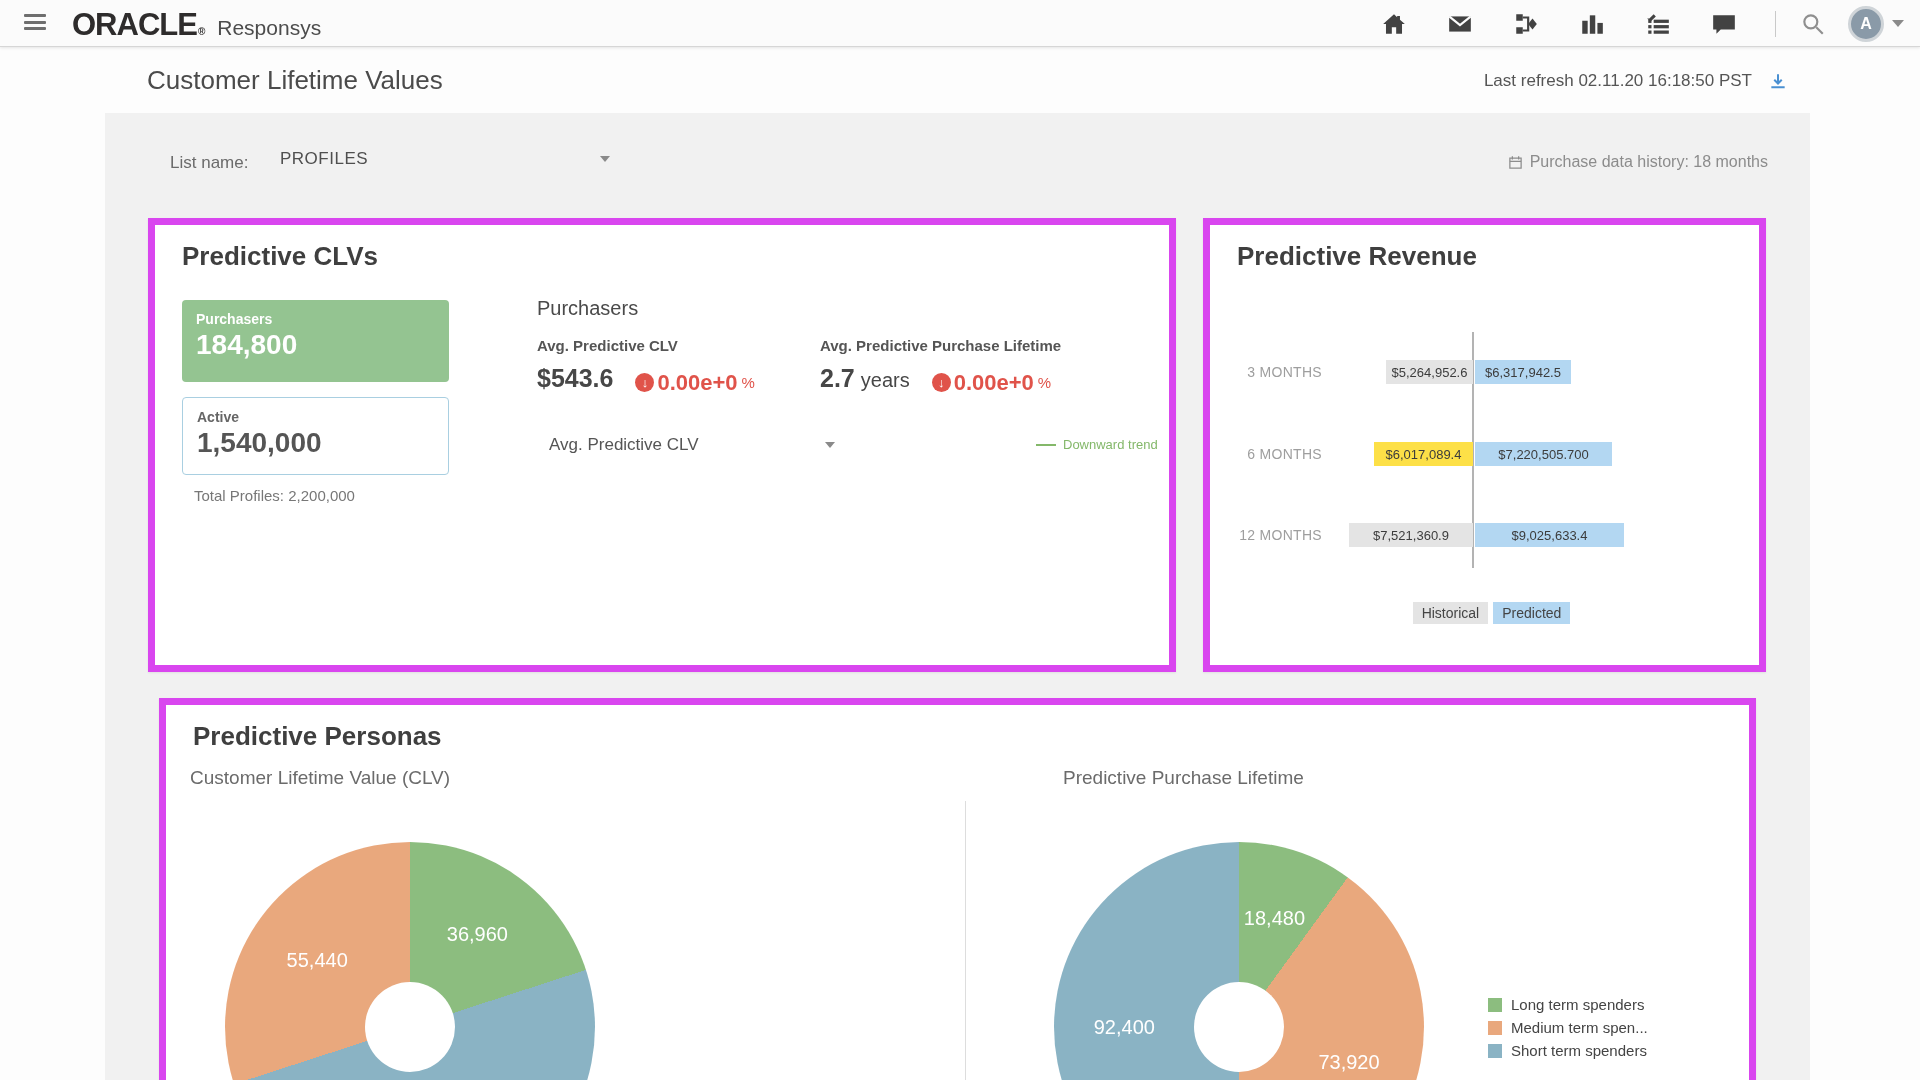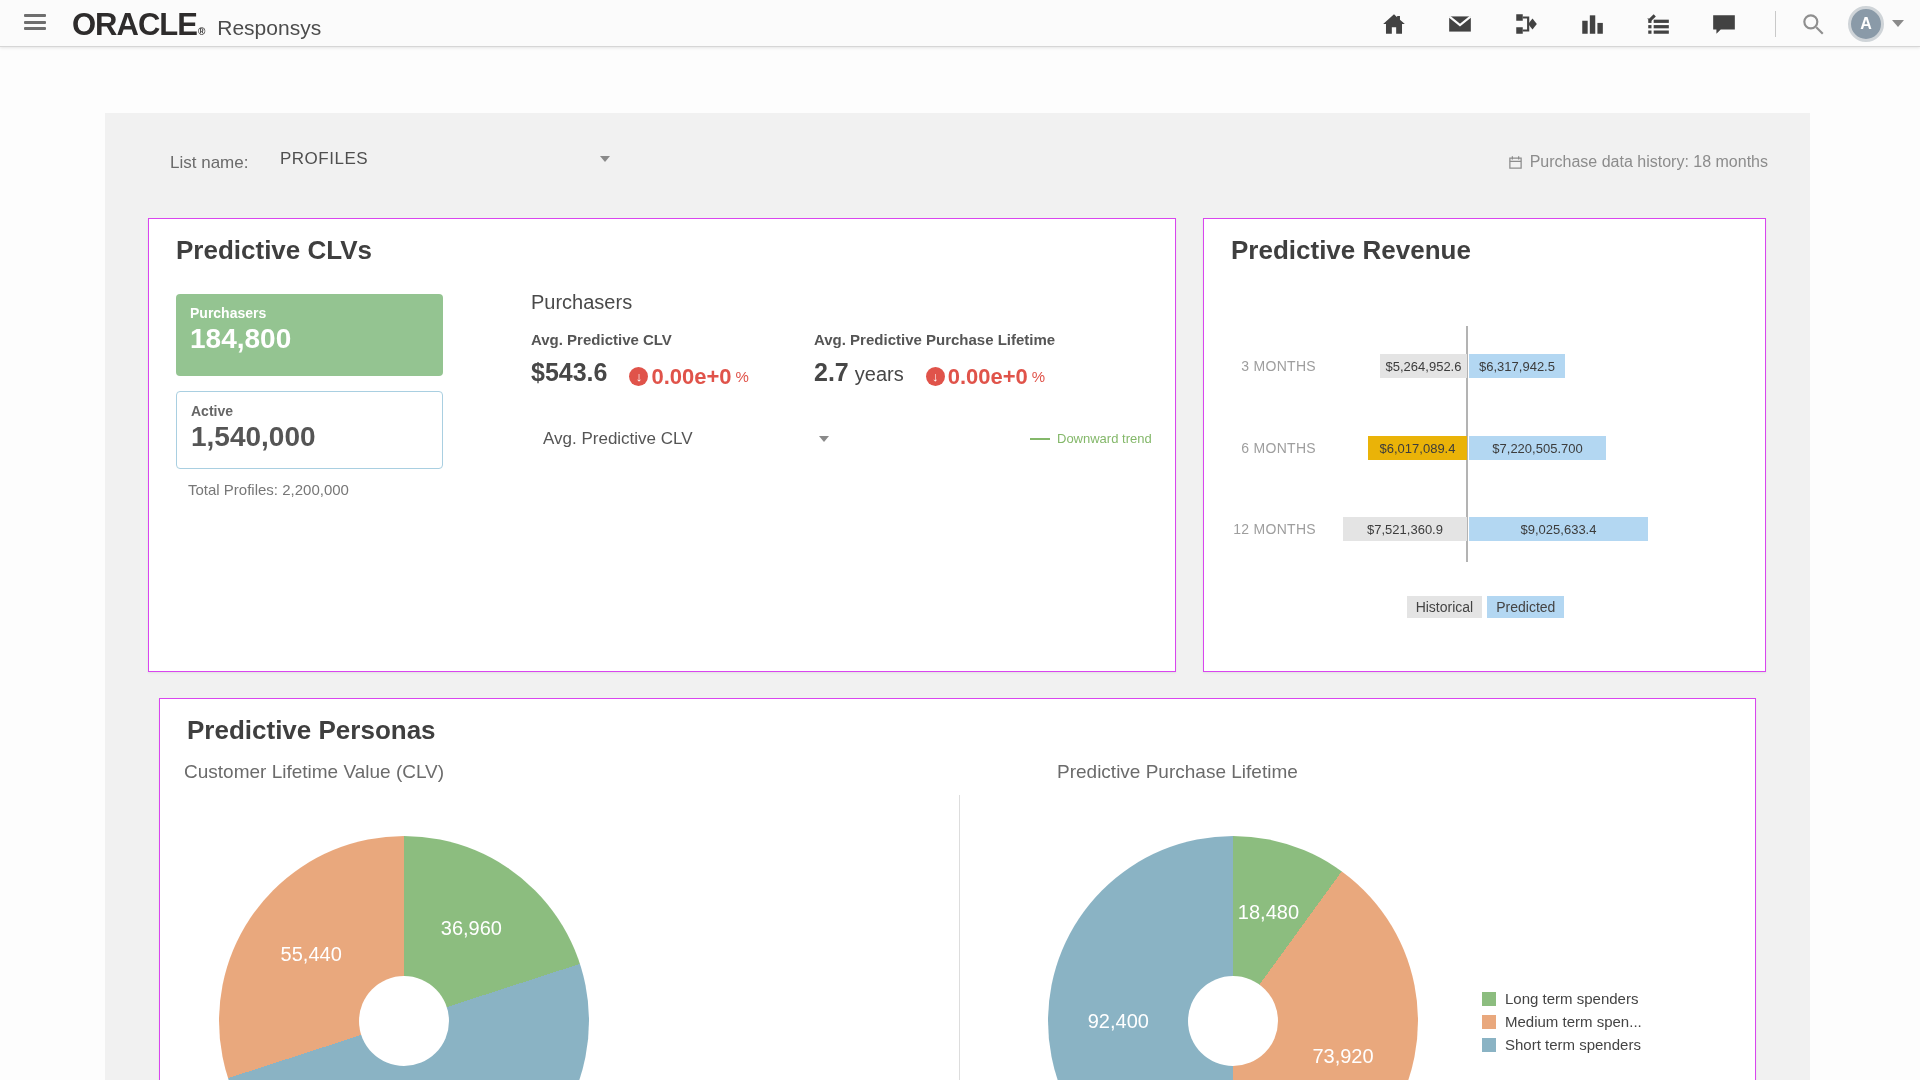--- a/index.html
+++ b/index.html
@@ -40,21 +40,21 @@
   .panel { position:absolute; top:113px; left:105px; width:1705px; height:967px; background:#f1f1f1; }
 
   .filters { position:relative; height:105px; }
   .listname-label { position:absolute; left:65px; top:40px; font-size:17px; color:#6b6b6b; }
   .listname-select { position:absolute; left:175px; top:36px; width:330px; display:flex; align-items:center;
     justify-content:space-between; cursor:pointer; }
   .listname-value { font-size:17px; color:#4f4f4f; letter-spacing:.5px; }
   .history-wrap { position:absolute; right:42px; top:40px; display:flex; align-items:center; color:#8c8c8c; }
   .history-text { font-size:16px; margin-left:7px; color:#8c8c8c; }
 
-  .card { position:absolute; background:#fff; border:1px solid #d946ef; box-shadow:0 1px 2px rgba(0,0,0,.07); }
+  .card { position:absolute; background:#fff; border:7px solid #d946ef; box-shadow:0 1px 2px rgba(0,0,0,.07); }
   .card-title { position:absolute; left:27px; top:16px; font-size:26px; color:#3f3f3f; }
 
   
   #clv-card { left:43px; top:105px; width:1028px; height:454px; }
   .kpi-box { position:absolute; left:27px; width:267px; border-radius:4px; padding:11px 14px; }
   .kpi-green { top:75px; height:82px; background:#94c491; color:#fff; }
   .kpi-green .kpi-label { font-size:14px; font-weight:700; color:#fff; }
   .kpi-green .kpi-value { font-size:28px; font-weight:700; color:#fff; margin-top:2px; }
   .kpi-active { top:172px; height:78px; background:#fff; border:1px solid #a9cfe1; }
   .kpi-active .kpi-label { font-size:14px; font-weight:700; color:#666; }
@@ -175,20 +175,32 @@
             <path d="M15 15l6 6"></path>
           </svg>
       </div>
       <div class="avatar-wrap">
         <div class="avatar">A</div>
         <div class="caret"></div>
       </div>
     </div>
   </div>
 
+  <div class="title-row">
+    <div class="page-title">Customer Lifetime Values</div>
+    <div class="refresh-wrap">
+      <span class="refresh-text">Last refresh 02.11.20 16:18:50 PST</span>
+      <span class="dl-ic">
+        <svg width="20" height="20" viewBox="0 0 24 24" fill="none" stroke="currentColor" stroke-width="2.4">
+          <path d="M12 4v10M7.5 10.5 12 15l4.5-4.5"></path>
+            <path d="M4 19.5h16"></path>
+          </svg>
+      </span>
+    </div>
+  </div>
 
   <div class="panel">
 
     <div class="filters">
       <span class="listname-label">List name:</span>
       <div class="listname-select">
         <span class="listname-value">PROFILES</span>
         <span class="caret sm"></span>
       </div>
       <div class="history-wrap">
@@ -258,33 +270,33 @@
             <span class="rev-cat">3 MONTHS</span>
             <div class="rev-bar" style="background: rgb(228, 228, 228); width: 87px; left: 176px;">
               <span>$5,264,952.6</span>
             </div>
             <div class="rev-bar" style="background: rgb(179, 215, 242); width: 96px; left: 265px;">
               <span>$6,317,942.5</span>
             </div>
           </div>
           <div class="rev-row" style="top: 217px; left: 0px; width: 563px;">
             <span class="rev-cat">6 MONTHS</span>
-            <div class="rev-bar" style="background: #eab308; width: 99px; left: 164px;">
+            <div class="rev-bar" style="background: #fde047; width: 99px; left: 164px;">
               <span>$6,017,089.4</span>
             </div>
             <div class="rev-bar" style="background: rgb(179, 215, 242); width: 137px; left: 265px;">
               <span>$7,220,505.700</span>
             </div>
           </div>
           <div class="rev-row" style="top: 298px; left: 0px; width: 563px;">
             <span class="rev-cat">12 MONTHS</span>
             <div class="rev-bar" style="background: rgb(228, 228, 228); width: 124px; left: 139px;">
               <span>$7,521,360.9</span>
             </div>
-            <div class="rev-bar" style="background: rgb(179, 215, 242); width: 179px; left: 265px;">
+            <div class="rev-bar" style="background: rgb(179, 215, 242); width: 149px; left: 265px;">
               <span>$9,025,633.4</span>
             </div>
           </div>
         </div>
       <div class="rev-legend">
         <span class="chip hist">Historical</span>
         <span class="chip pred">Predicted</span>
       </div>
     </section>
 

